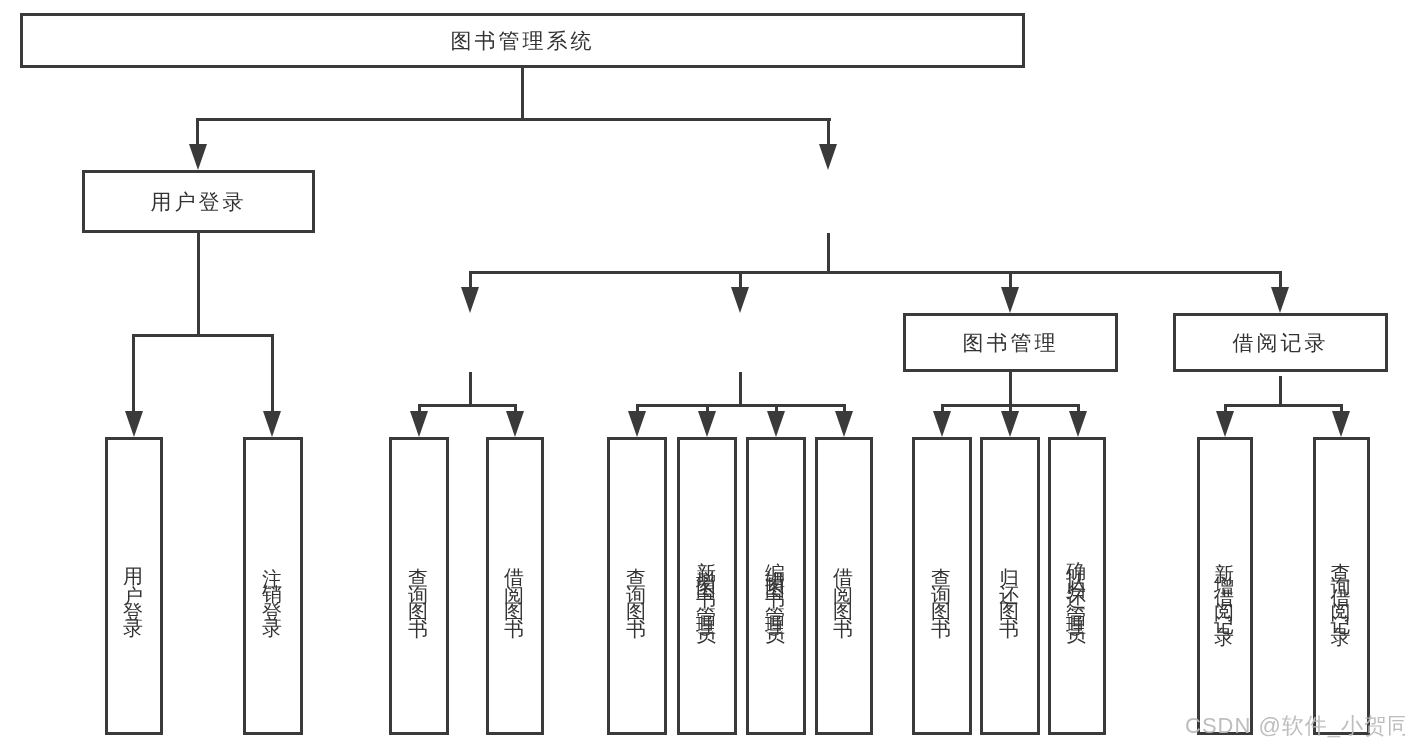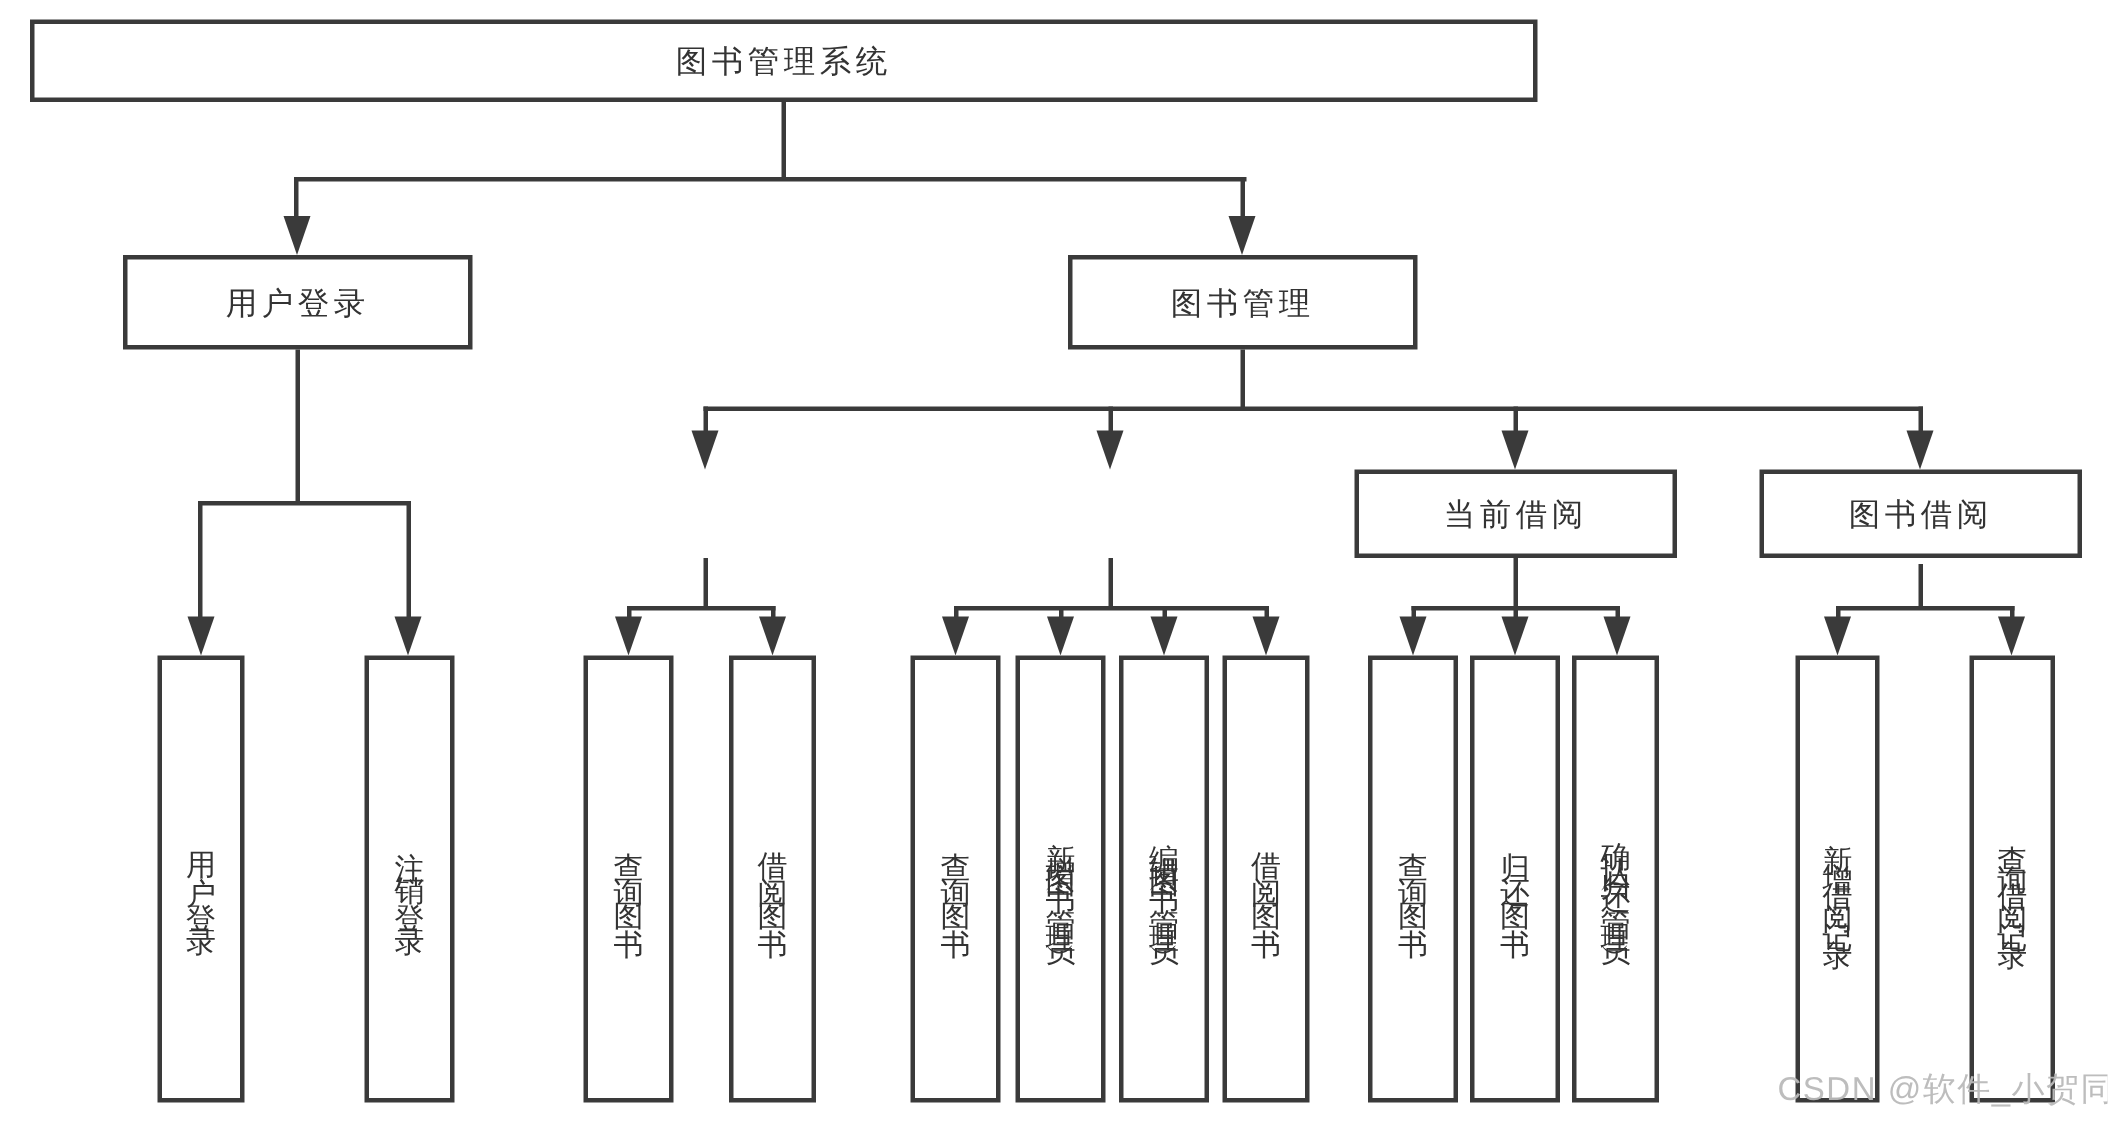--- a/index.html
+++ b/index.html
@@ -63,42 +63,41 @@
   <div class="box" style="left:20px; top:13px; width:1005px; height:55px;">图书管理系统</div>
 
   <div class="v-line" style="left:521px; top:68px; height:52px;"></div>
   <div class="h-line" style="left:197px; top:118px; width:634px;"></div>
   <div class="v-line" style="left:196px; top:118px; height:30px;"></div>
   <div class="arrow" style="left:189px; top:144px;"></div>
   <div class="v-line" style="left:827px; top:118px; height:30px;"></div>
   <div class="arrow" style="left:819px; top:144px;"></div>
 
   <div class="box" style="left:82px; top:170px; width:233px; height:63px;">用户登录</div>
-  <div class="box" style="left:712px; top:170px; width:233px; height:63px;">图书管理</div>
 
   <div class="v-line" style="left:197px; top:233px; height:103px;"></div>
   <div class="h-line" style="left:133px; top:334px; width:141px;"></div>
   <div class="v-line" style="left:132px; top:334px; height:81px;"></div>
   <div class="arrow" style="left:125px; top:411px;"></div>
   <div class="v-line" style="left:271px; top:334px; height:81px;"></div>
   <div class="arrow" style="left:263px; top:411px;"></div>
 
   <div class="v-line" style="left:827px; top:233px; height:40px;"></div>
   <div class="h-line" style="left:469px; top:271px; width:813px;"></div>
   <div class="v-line" style="left:469px; top:271px; height:20px;"></div>
   <div class="arrow" style="left:461px; top:287px;"></div>
   <div class="v-line" style="left:739px; top:271px; height:20px;"></div>
   <div class="arrow" style="left:731px; top:287px;"></div>
   <div class="v-line" style="left:1009px; top:271px; height:20px;"></div>
   <div class="arrow" style="left:1001px; top:287px;"></div>
   <div class="v-line" style="left:1279px; top:271px; height:20px;"></div>
   <div class="arrow" style="left:1271px; top:287px;"></div>
 
-  <div class="box" style="left:903px; top:313px; width:215px; height:59px;">当前借阅</div>
-  <div class="box" style="left:1173px; top:313px; width:215px; height:59px;">图书借阅</div>
+  <div class="box" style="left:903px; top:313px; width:215px; height:59px;">图书管理</div>
+  <div class="box" style="left:1173px; top:313px; width:215px; height:59px;">借阅记录</div>
 
   <div class="v-line" style="left:469px; top:372px; height:34px;"></div>
   <div class="h-line" style="left:418px; top:404px; width:99px;"></div>
   <div class="v-line" style="left:418px; top:404px; height:12px;"></div>
   <div class="arrow" style="left:410px; top:411px;"></div>
   <div class="v-line" style="left:514px; top:404px; height:12px;"></div>
   <div class="arrow" style="left:506px; top:411px;"></div>
 
   <div class="v-line" style="left:739px; top:372px; height:34px;"></div>
   <div class="h-line" style="left:636px; top:404px; width:210px;"></div>

